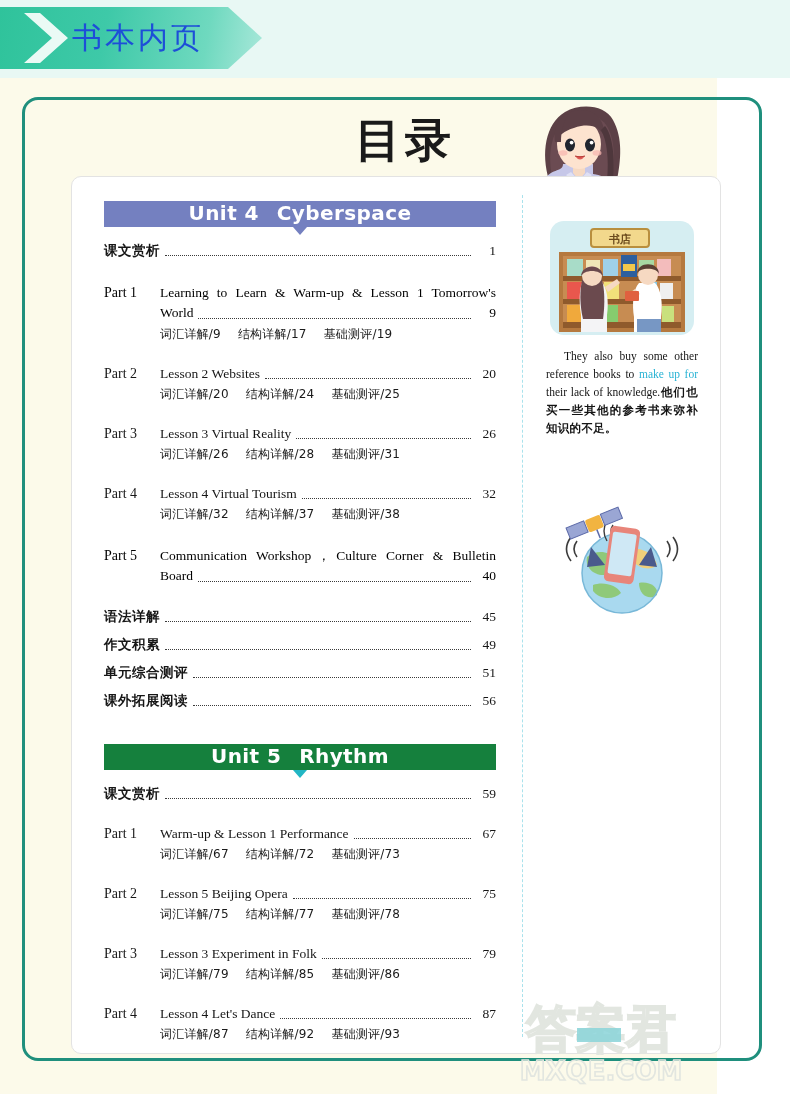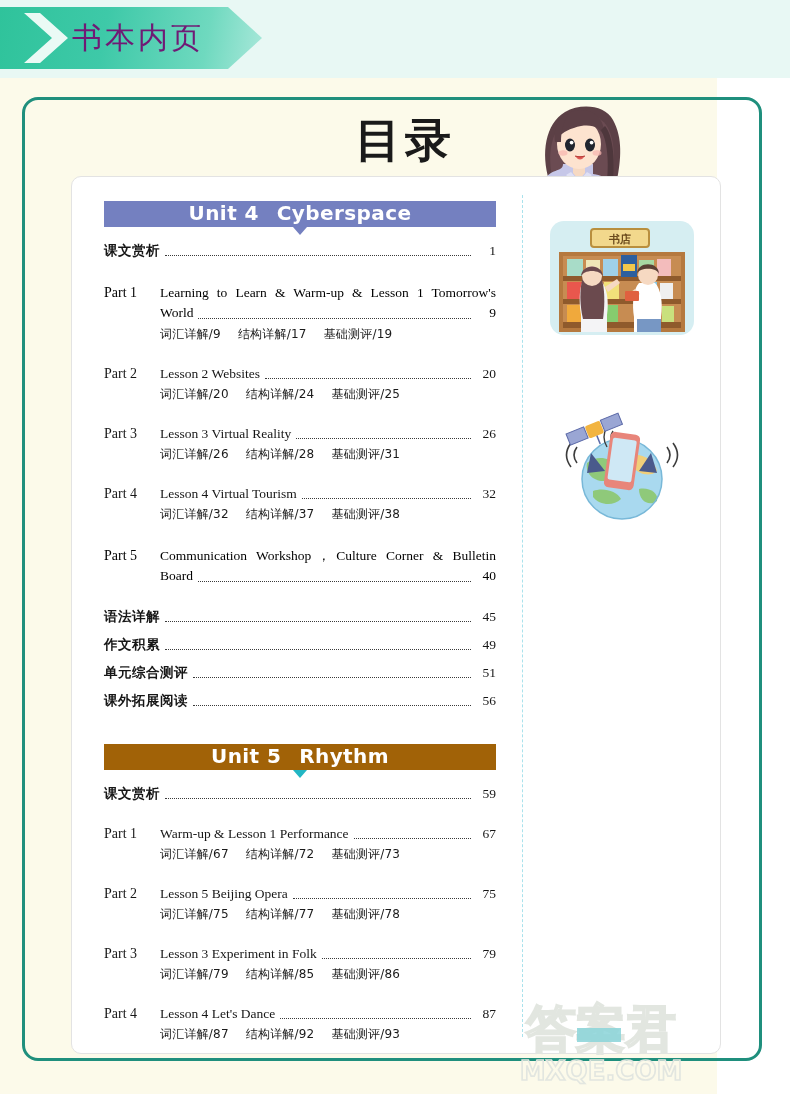--- a/index.html
+++ b/index.html
@@ -33,21 +33,21 @@
     position: absolute;
     left: 18px; top: 7px;
     width: 62px; height: 62px;
   }
   #banner-title {
     position: absolute;
     left: 72px; top: 7px;
     height: 62px;
     display: flex;
     align-items: center;
-    color: #701a75;
+    color: #1d4ed8;
     font-family: "DejaVu Sans", "Liberation Sans", sans-serif;
     font-size: 30px;
     letter-spacing: 3px;
     font-weight: 400;
   }
 
   
   #page-sheet {
     position: absolute;
     left: 0; top: 78px;
@@ -430,21 +430,21 @@
             <span class="e-title">课外拓展阅读</span>
             <span class="leader"></span>
             <span class="e-page">56</span>
           </div>
         </div>
 
         <div style="height:34px"></div>
 
         <div class="unit-block">
           <div class="unit-bar-wrap">
-            <div class="unit-bar" style="background:#a16207">
+            <div class="unit-bar" style="background:#15803d">
               <span class="u-num">Unit 5</span>
               <span>Rhythm</span>
             </div>
             <div class="unit-notch" style="border-top-color:#22b6c4"></div>
           </div>
 
           <div class="entry entry-cn">
             <span class="e-title">课文赏析</span>
             <span class="leader"></span>
             <span class="e-page">59</span>
@@ -567,20 +567,23 @@
             <path d="M34 58 C34 44 56 44 56 58 C54 50 36 50 34 58 Z" fill="#6b4a4e"></path>
             <path d="M58 68 l12 -8 l3 4 l-12 9 Z" fill="#f6d9c2"></path>
 
             <path d="M92 64 C86 70 85 86 87 98 L87 113 L114 113 L114 98 C116 84 114 70 108 64 Z" fill="#ffffff"></path>
             <rect x="90" y="100" width="24" height="13" fill="#7797c4"></rect>
             <circle cx="101" cy="56" r="10" fill="#f6d9c2"></circle>
             <path d="M90 55 C90 42 112 42 112 55 C110 48 92 48 90 55 Z" fill="#5a3f35"></path>
             <path d="M88 70 l-8 6 l4 5 l9 -6 Z" fill="#f6d9c2"></path>
             <rect x="78" y="72" width="14" height="10" rx="1" fill="#e0603f"></rect>
           </svg>
+          <div class="note-text">
+            <span>They also buy some other reference books to </span><span class="hl">make up for</span><span> their lack of knowledge.</span><span class="cn">他们也买一些其他的参考书来弥补知识的不足。</span>
+          </div>
         </div>
 
         <div style="height:60px"></div>
 
         <div class="note-block">
           <svg class="note-figure" viewBox="0 0 150 118">
 
             <circle cx="75" cy="72" r="40" fill="#a9d9ef"></circle>
             <path d="M40 56 C50 48 62 50 68 58 C74 66 66 74 56 74 C46 74 38 66 40 56 Z" fill="#8fc97a"></path>
             <path d="M84 48 C96 46 108 54 110 64 C104 70 92 68 86 60 Z" fill="#f0cf7a"></path>

